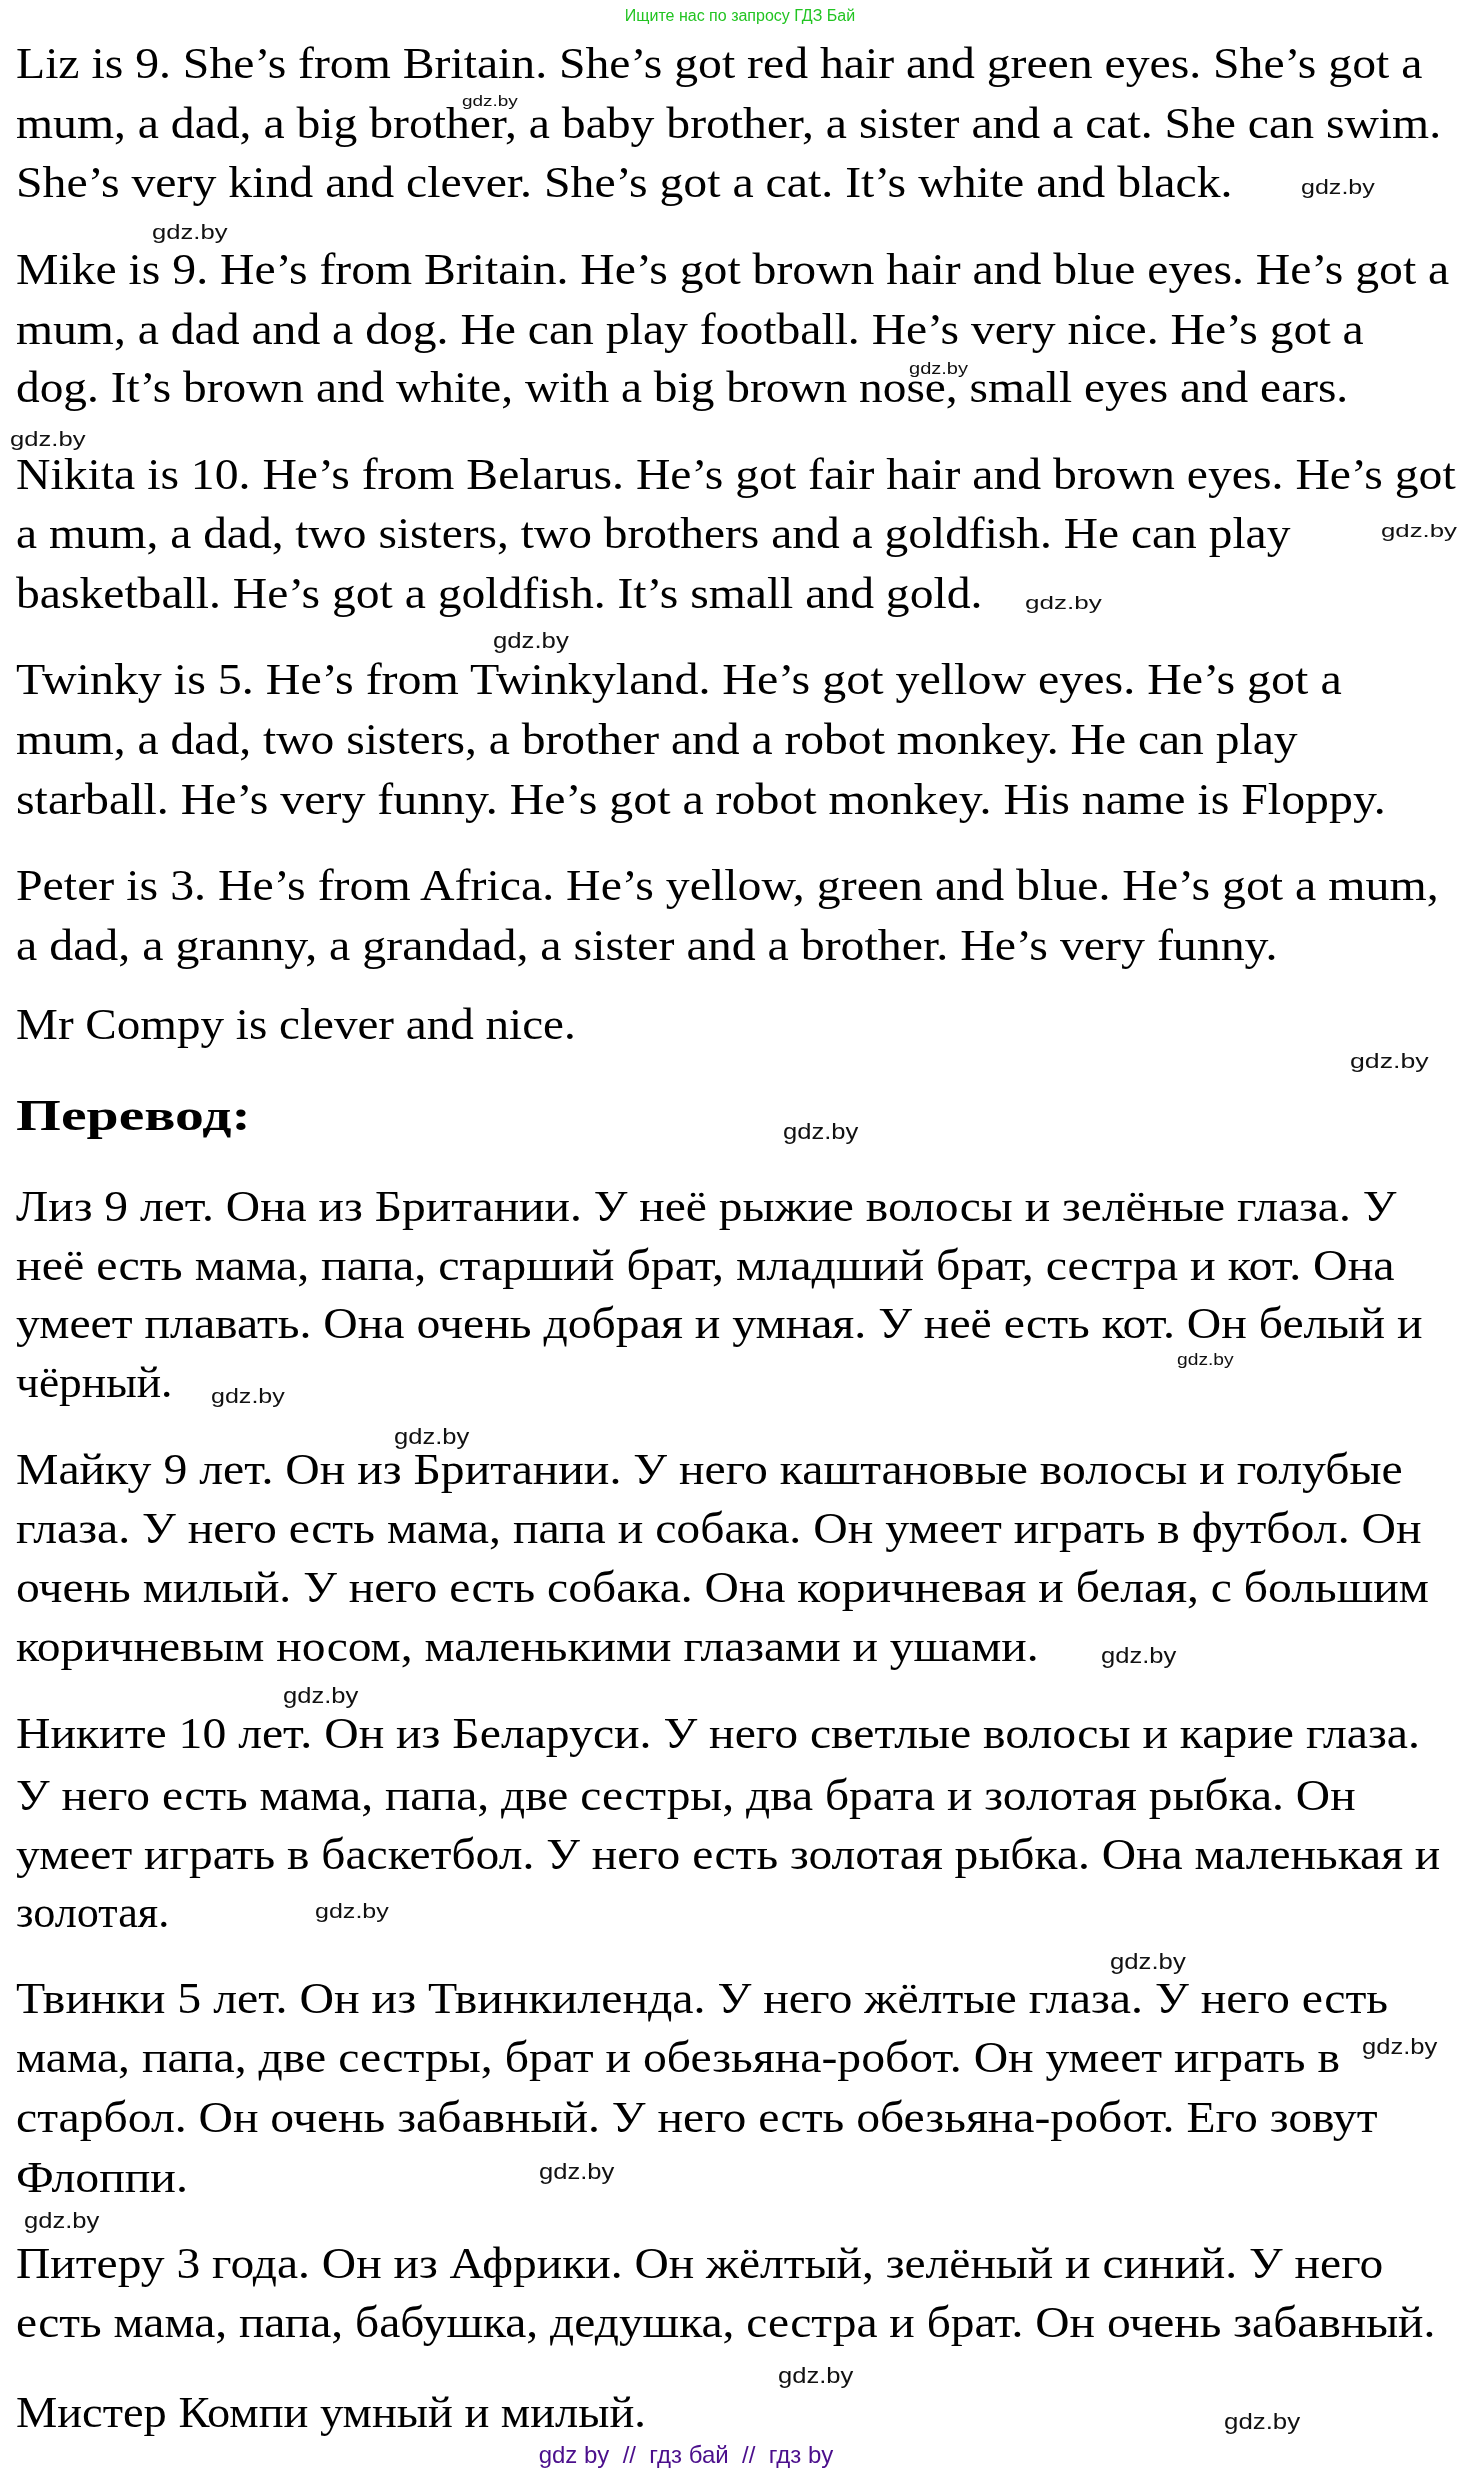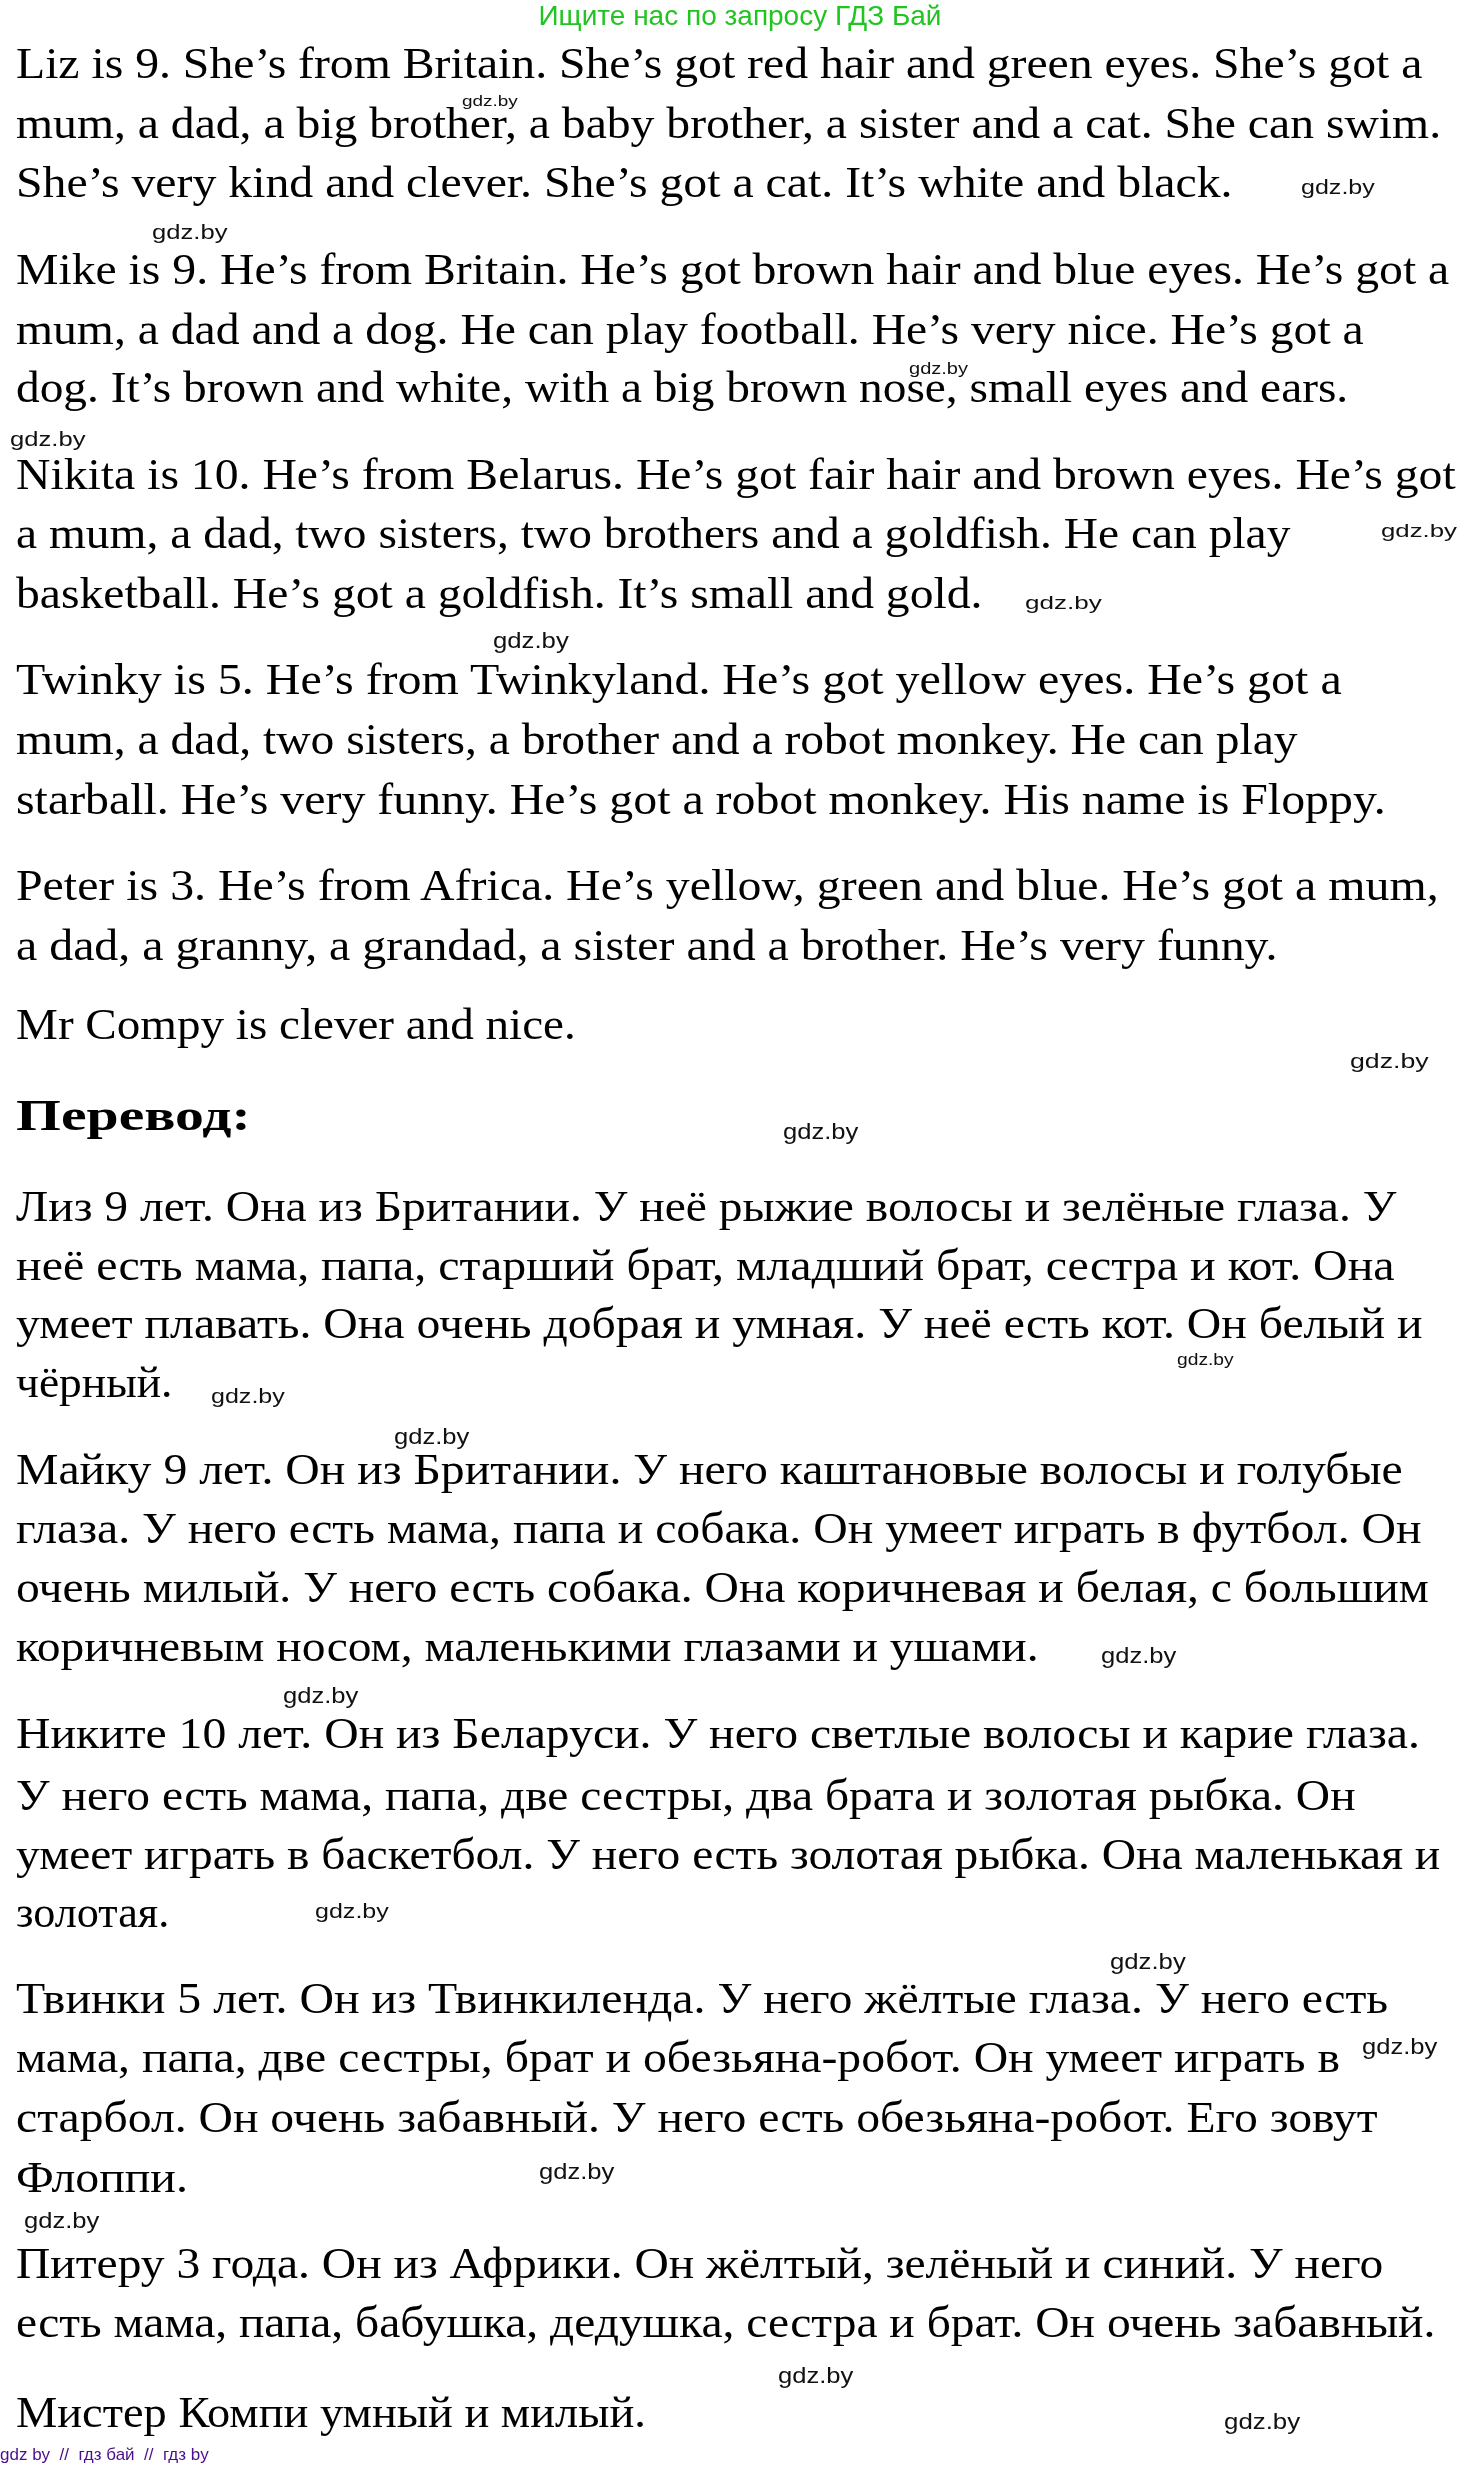--- a/index.html
+++ b/index.html
@@ -1,36 +1,36 @@
 <!DOCTYPE html>
 <html style="font-size:13px"><head>
 <meta charset="utf-8">
 <style>
   html, body { margin: 0; padding: 0; background: #ffffff; }
   body { width: 1480px; height: 2475px; position: relative; overflow: hidden; }
   #page { position: absolute; left: 0; top: 0; width: 1480px; height: 2475px; background: #fff; }
   .header-banner {
     position: absolute; left: 0; top: 1.6px; width: 1480px; text-align: center;
-    font-family: "Liberation Sans", sans-serif; font-size: 28px; line-height: 28px;
+    font-family: "Liberation Sans", sans-serif; font-size: 16px; line-height: 28px;
     color: #22c422; white-space: nowrap;
   }
   .line {
     position: absolute; left: 15.6px; white-space: nowrap;
     font-family: "Liberation Serif", serif; font-size: 44px; line-height: 44px;
     color: #000; transform-origin: 0 50%;
   }
   .line.bold { font-weight: bold; }
   .wm {
     position: absolute; white-space: nowrap;
     font-family: "Liberation Sans", sans-serif; color: #111;
     line-height: 1; transform-origin: 0 0;
   }
   .footer {
-    position: absolute; left: 0; top: 2441px; width: 1372px; 
-    font-family: "Liberation Sans", sans-serif; font-size: 17px; line-height: 28px;
+    position: absolute; left: 0; top: 2441px; width: 1372px; text-align: center;
+    font-family: "Liberation Sans", sans-serif; font-size: 24px; line-height: 28px;
     color: #4b0f8c; white-space: pre;
   }
 </style>
 </head>
 <body>
 
 <div id="page">
   <div class="header-banner">Ищите нас по запросу ГДЗ Бай</div>
   <div id="english-text">
       <div class="line" style="top: 42px; transform: scaleX(1.0837);">Liz is 9. She’s from Britain. She’s got red hair and green eyes. She’s got a</div>

